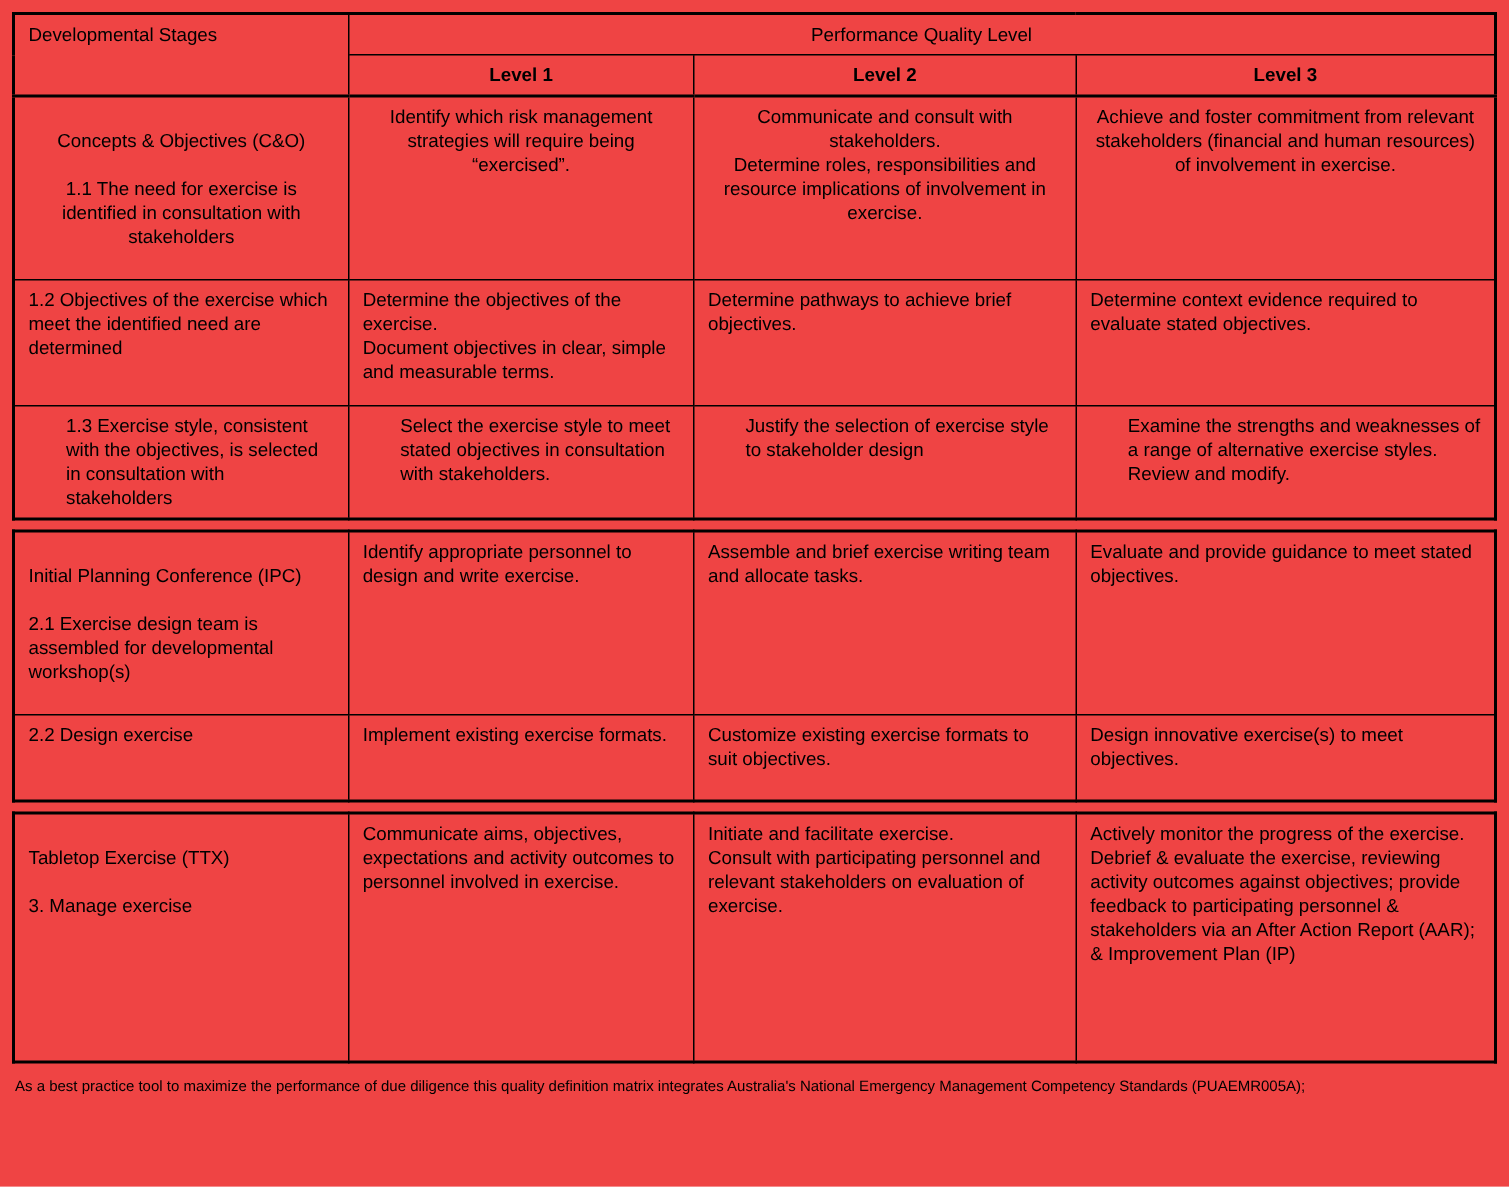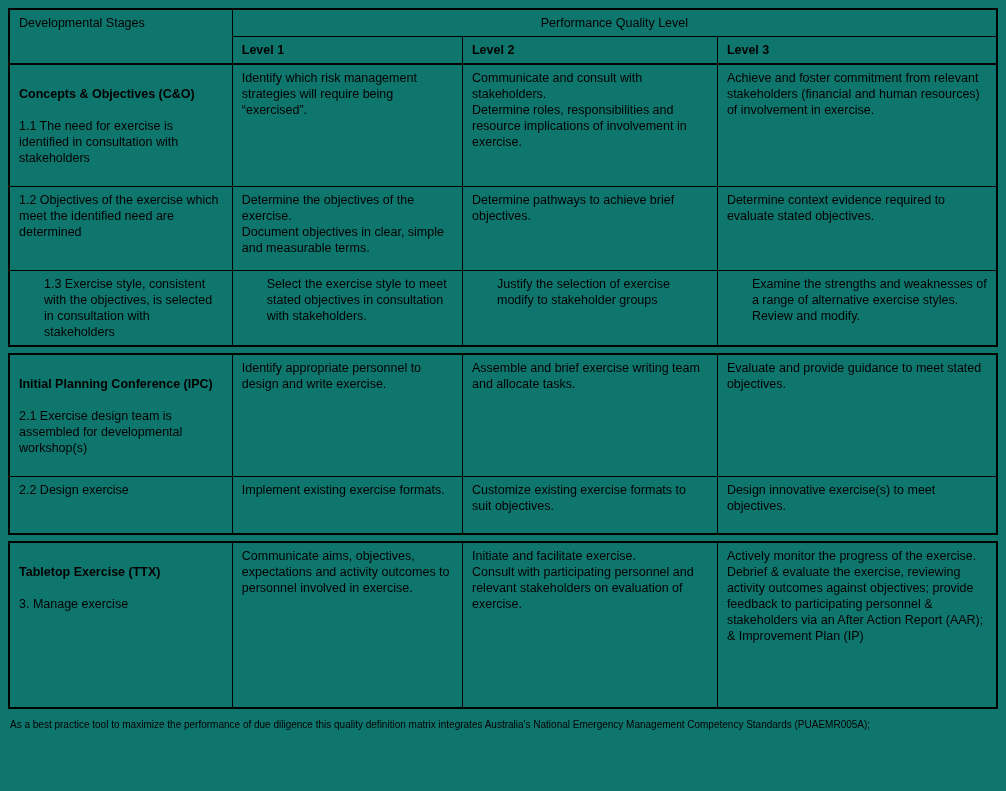--- a/index.html
+++ b/index.html
@@ -7,21 +7,21 @@
     padding: 0;
     background: #ffffff;
     color: #000000;
     font-family: "Liberation Sans", sans-serif;
   }
   .page {
     width: 1006px;
     height: 791px;
     box-sizing: border-box;
     padding: 8px 8px 0 8px;
-    background: #0f766e;
+    background: #ef4444;
   }
   table.matrix {
     border-collapse: collapse;
     table-layout: fixed;
     width: 990px;
     border: 2px solid #000;
   }
   table.matrix + table.matrix { margin-top: 6px; }
   col.c1 { width: 22.6%; }
   col.c2 { width: 23.3%; }
@@ -32,25 +32,25 @@
     vertical-align: top;
     text-align: left;
     padding: 5px 9px 4px 9px;
     font-size: 12.5px;
     line-height: 1.28;
     font-weight: normal;
     white-space: pre-line;
     overflow: hidden;
   }
   th.group-head { text-align: center; height: 17px; }
-  th.level-head { font-weight: bold; height: 17px; border-bottom: 2px solid #000; }
+  th.level-head { text-align: center; font-weight: bold; height: 17px; border-bottom: 2px solid #000; }
   th.stage-head { border-bottom: 2px solid #000; }
-  .stage-title { font-weight: bold; white-space: pre-line; }
+  .stage-title { font-weight: normal; white-space: pre-line; }
   
-  .h-r11 td { height: 106px; }
+  .h-r11 td { height: 106px; text-align: center; }
   .h-r12 td { height: 74px; margin-top: 40px;  }
   .h-r13 td { height: 65px; padding-left: 34px;  }
   .h-r21 td { height: 94px;  }
   .h-r22 td { height: 47px;  }
   .h-r23 td { height: 57px;  }
   .h-r31 td { height: 155px; }
   .footnote {
     margin-top: 9px;
     padding: 0 2px;
     font-size: 10px;
@@ -93,21 +93,21 @@
     <tr class="h-r12">
       <td>1.2 Objectives of the exercise which meet the identified need are determined</td>
       <td>Determine the objectives of the exercise.
 Document objectives in clear, simple and measurable terms.</td>
       <td>Determine pathways to achieve brief objectives.</td>
       <td>Determine context evidence required to evaluate stated objectives.</td>
     </tr>
     <tr class="h-r13">
       <td>1.3 Exercise style, consistent with the objectives, is selected in consultation with stakeholders</td>
       <td>Select the exercise style to meet stated objectives in consultation with stakeholders.</td>
-      <td>Justify the selection of exercise modify to stakeholder groups</td>
+      <td>Justify the selection of exercise style to stakeholder design</td>
       <td>Examine the strengths and weaknesses of a range of alternative exercise styles. Review and modify.</td>
     </tr>
   </tbody>
     </table>
 
   <table class="matrix">
     <colgroup>
         <col class="c1">
         <col class="c2">
         <col class="c3">

